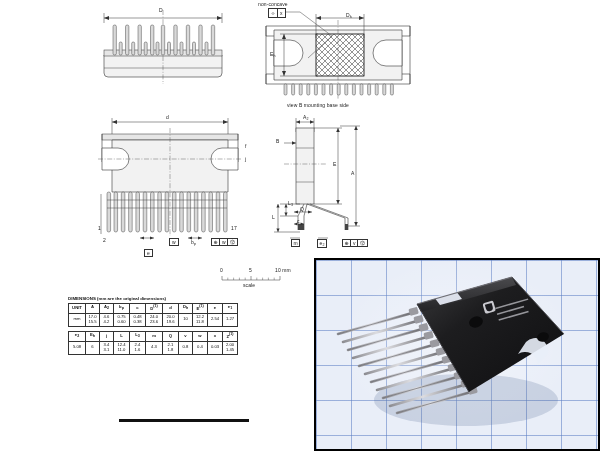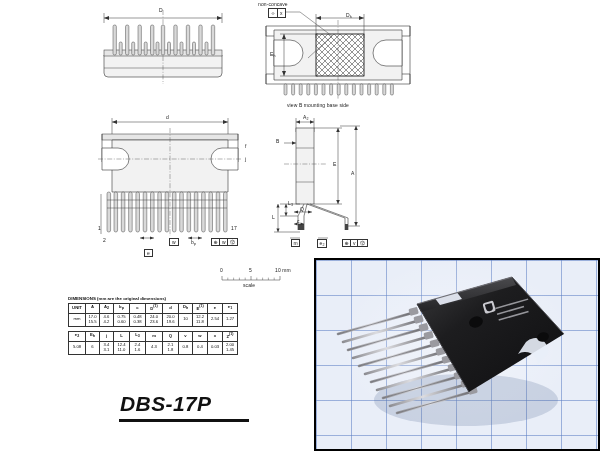--- a/index.html
+++ b/index.html
@@ -455,21 +455,20 @@
         <td class="val">0.03</td>
         <td class="val two">
               <span>2.00</span>
               <span>1.45</span>
             </td>
       </tr>
     </tbody>
       </table>
   </div>
 
-  <div class="partname">DBS-17P</div>
   <div class="partrule"></div>
 
   <div class="photo">
     <div class="grid-fine"></div>
     <div class="grid-coarse"></div>
     <div class="photo-vign"></div>
     <svg class="abs" style="left:0;top:0;" width="282" height="189" viewBox="0 0 282 189">
       <defs>
         <linearGradient id="bodyg" x1="0" y1="0" x2="1" y2="1">
           <stop offset="0" stop-color="#3a3a3c"></stop>

